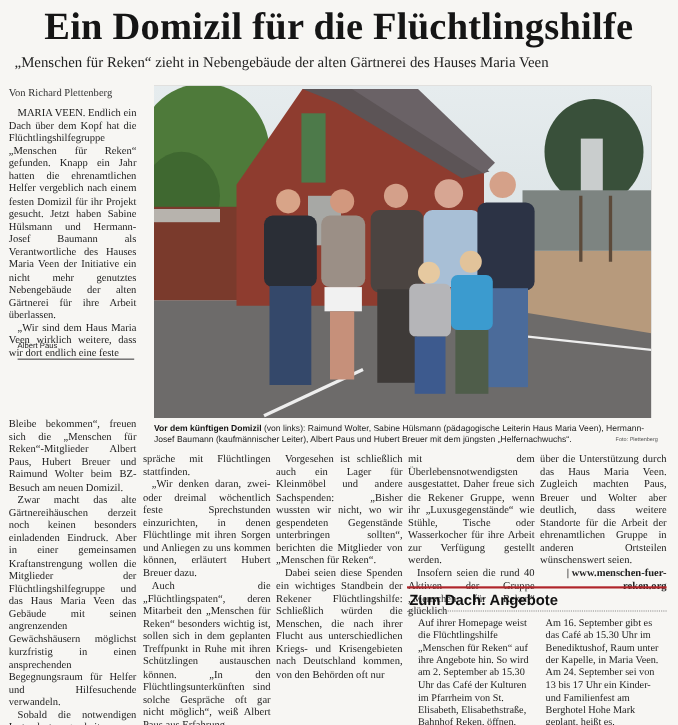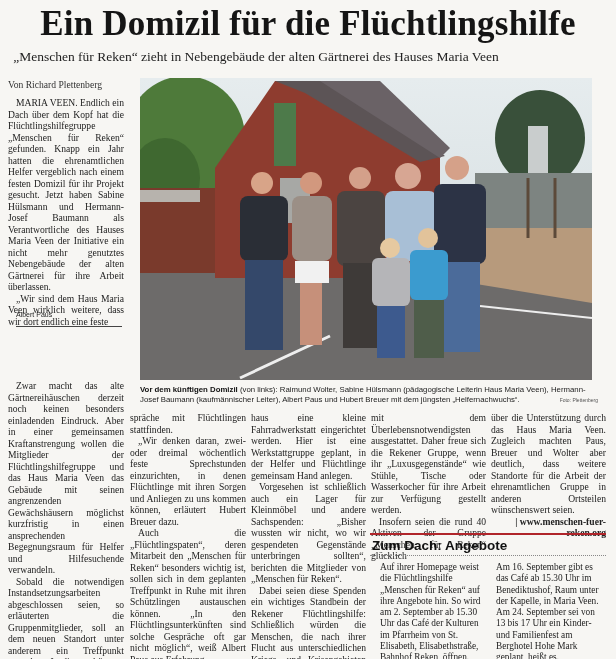--- a/index.html
+++ b/index.html
@@ -146,33 +146,33 @@
     </g>
   </svg>
 </div>
 
 <div class="caption">
   <b>Vor dem künftigen Domizil</b><span> (von links): Raimund Wolter, Sabine Hülsmann (pädagogische Leiterin Haus Maria Veen), Hermann-Josef Baumann (kaufmännischer Leiter), Albert Paus und Hubert Breuer mit dem jüngsten „Helfernachwuchs“.</span>
   <span class="credit">Foto: Plettenberg</span>
 </div>
 
 <div class="col" style="left:8px; top:380px; width:116px;">
+  <p class="noind">Bleibe bekommen“, freuen sich die „Menschen für Reken“-Mitglieder Albert Paus, Hubert Breuer und Raimund Wolter beim BZ-Besuch am neuen Domizil.</p>
   <p>Zwar macht das alte Gärtnereihäuschen derzeit noch keinen besonders einladenden Eindruck. Aber in einer gemeinsamen Kraftanstrengung wollen die Mitglieder der Flüchtlingshilfegruppe und das Haus Maria Veen das Gebäude mit seinen angrenzenden Gewächshäusern möglichst kurzfristig in einen ansprechenden Begegnungsraum für Helfer und Hilfesuchende verwandeln.</p>
   <p>Sobald die notwendigen Instandsetzungsarbeiten abgeschlossen seien, so erläuterten die Gruppenmitglieder, soll an dem neuen Standort unter anderem ein Treffpunkt entstehen. In diesem könnten Beratungsge-</p>
 </div>
 
 <div class="col" style="left:130px; top:412px; width:116px;">
   <p class="noind">spräche mit Flüchtlingen stattfinden.</p>
   <p>„Wir denken daran, zwei- oder dreimal wöchentlich feste Sprechstunden einzurichten, in denen Flüchtlinge mit ihren Sorgen und Anliegen zu uns kommen können, erläutert Hubert Breuer dazu.</p>
   <p>Auch die „Flüchtlingspaten“, deren Mitarbeit den „Menschen für Reken“ besonders wichtig ist, sollen sich in dem geplanten Treffpunkt in Ruhe mit ihren Schützlingen austauschen können. „In den Flüchtlingsunterkünften sind solche Gespräche oft gar nicht möglich“, weiß Albert Paus aus Erfahrung.</p>
 
 </div>
 
 <div class="col" style="left:251px; top:412px; width:115px;">
-  <p class="noind">haus eine kleine Fahrradwerkstatt eingerichtet werden. Hier ist eine Werkstattgruppe geplant, in der Helfer und Flüchtlinge gemeinsam Hand anlegen.</p>
   <p>Vorgesehen ist schließlich auch ein Lager für Kleinmöbel und andere Sachspenden: „Bisher wussten wir nicht, wo wir gespendeten Gegenstände unterbringen sollten“, berichten die Mitglieder von „Menschen für Reken“.</p>
   <p>Dabei seien diese Spenden ein wichtiges Standbein der Rekener Flüchtlingshilfe: Schließlich würden die Menschen, die nach ihrer Flucht aus unterschiedlichen Kriegs- und Krisengebieten nach Deutschland kommen, von den Behörden oft nur</p>
 </div>
 
 <div class="col" style="left:371px; top:412px; width:115px;">
   <p class="noind">mit dem Überlebensnotwendigsten ausgestattet. Daher freue sich die Rekener Gruppe, wenn ihr „Luxusgegenstände“ wie Stühle, Tische oder Wasserkocher für ihre Arbeit zur Verfügung gestellt werden.</p>
   <p>Insofern seien die rund 40 Aktiven der Gruppe „Menschen für Reken“ glücklich</p>
 </div>
 
 <div class="col" style="left:491px; top:412px; width:115px;">

